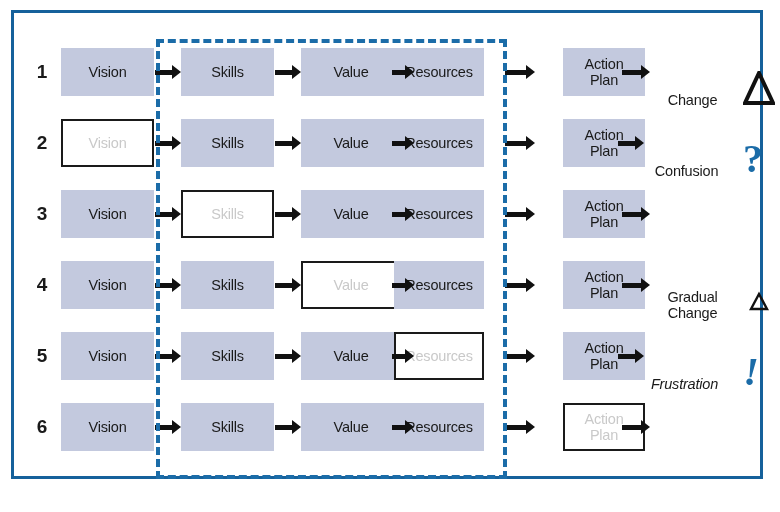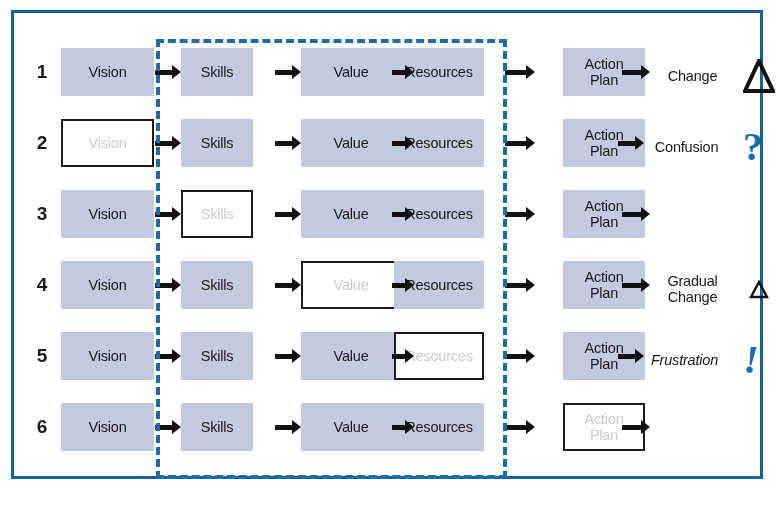--- a/index.html
+++ b/index.html
@@ -80,21 +80,21 @@
     letter-spacing: -0.2px;
   }
   .box.missing {
     background: #ffffff;
     border: 2.5px solid #1a1a1a;
     color: #c9c9c9;
   }
 
   
   .col-vision    { left: 47px;  width: 93px; }
-  .col-skills    { left: 167px; width: 72px; }
+  .col-skills    { left: 167px; width: 93px; }
   .col-value     { left: 287px; width: 100px; }
   .col-resources { left: 380px; width: 90px; }
   .col-action    { left: 549px; width: 82px; }
 
   
   .arrow {
     position: absolute;
     top: 17px;
     height: 14px;
     z-index: 4;
@@ -133,25 +133,25 @@
   .arr-4 .head  { left: 21px; }
 
   .arr-5 { left: 608px; width: 28px; }
   .arr-5 .shaft { width: 19px; }
   .arr-5 .head  { left: 19px; }
 
   
   .outcome {
     position: absolute;
     left: 636px;
-    top: 4px;
+    top: 12px;
     width: 126px;
     height: 48px;
     display: flex;
-    align-items: center;
+    align-items: flex-end;
     justify-content: flex-start;
     gap: 7px;
   }
   .outcome-label {
     font-size: 14.5px;
     line-height: 1.12;
     color: #1a1a1a;
     text-align: center;
     flex: 1 1 auto;
     letter-spacing: -0.2px;

